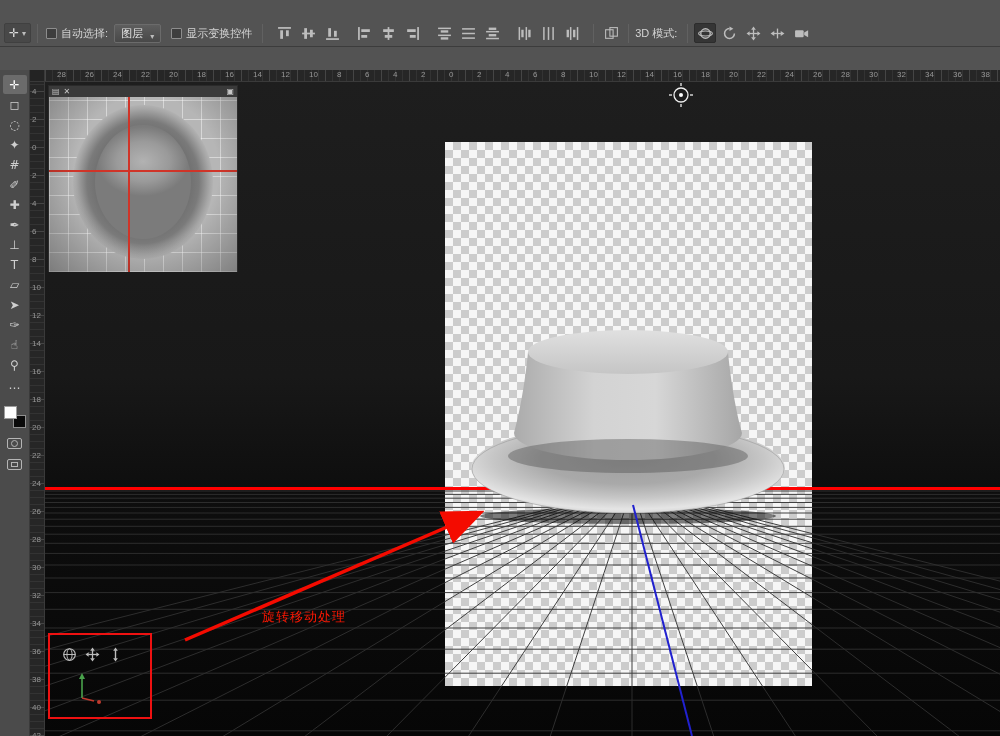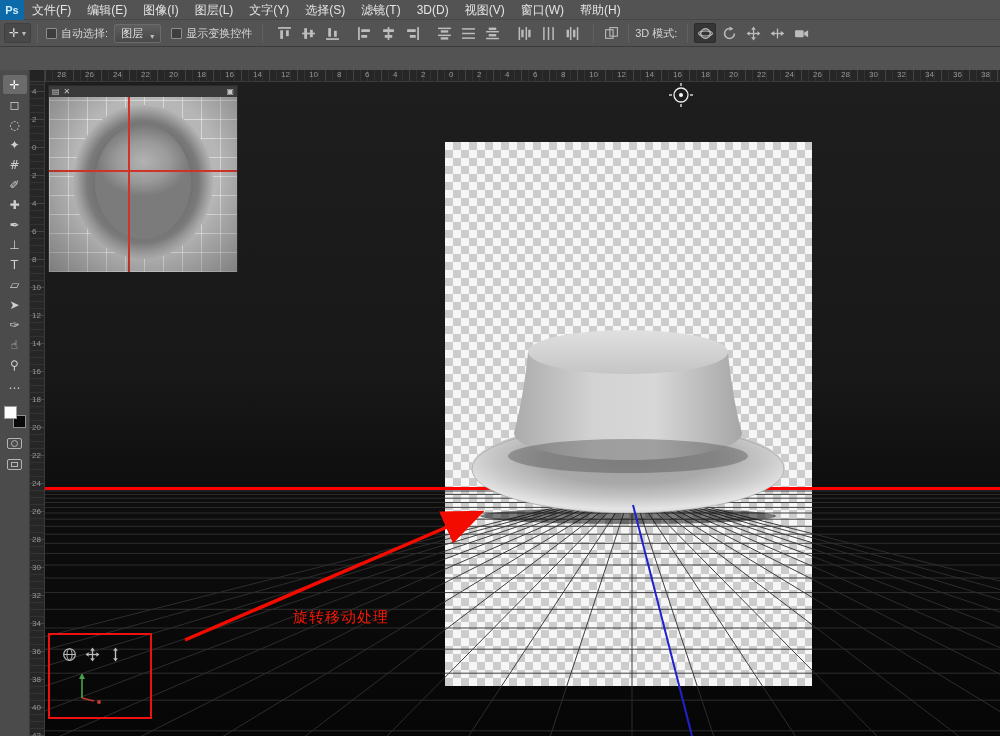--- a/index.html
+++ b/index.html
@@ -67,21 +67,21 @@
   
   #viewport{position:absolute;left:45px;top:12px;width:955px;height:654px;overflow:hidden;
     background:linear-gradient(#1e1e1e 0%,#181818 45%,#0e0e0e 62%,#060606 100%)}
   .layer{position:absolute;left:0;top:0}
   #checker{position:absolute;left:400px;top:60px;width:367px;height:544px;background-color:#f6f6f6;
     background-image:linear-gradient(45deg,#cccccc 25%,transparent 25%,transparent 75%,#cccccc 75%),
                      linear-gradient(45deg,#cccccc 25%,transparent 25%,transparent 75%,#cccccc 75%);
     background-size:16px 16px;background-position:0 0,8px 8px}
   #grid-checker{position:absolute;left:400px;top:60px}
   #horizon{position:absolute;left:0;top:405px;width:955px;height:3px;background:#ff0000}
-  #annotation{position:absolute;left:248px;top:526px;font-size:15px;letter-spacing:1px;color:#fb1703;white-space:nowrap}
+  #annotation{position:absolute;left:217px;top:526px;font-size:13px;letter-spacing:1px;color:#fb1703;white-space:nowrap}
   #widget-box{position:absolute;left:3px;top:551px;width:104px;height:86px;border:2px solid #ee1111}
   #widget-icons{display:flex;gap:8px;margin:12px 0 0 12px}
 
   
   #pip{position:absolute;left:3px;top:3px;width:190px;height:187px;border:1px solid #2a2a2a;background:#3a3a3a}
   #pip-header{height:11px;background:#3a3a3a;display:flex;align-items:center;justify-content:space-between;
     padding:0 3px;font-size:8px;color:#c7c7c7}
   #pip-header .hgrp{display:flex;gap:4px}
   #pip-body{position:relative;width:188px;height:175px;background:#b6b6b6;overflow:hidden}
   #pip-grid{position:absolute;inset:0;
@@ -94,36 +94,20 @@
   #pip-cross-h{position:absolute;left:0;top:73px;width:188px;height:2px;background:#d03428}
   #pip-cross-v{position:absolute;left:79px;top:0;width:2px;height:175px;background:#d03428}
   #pip-vignette{position:absolute;inset:0;
     background:radial-gradient(ellipse at 52% 42%,rgba(0,0,0,0) 52%,rgba(35,35,35,.4) 100%)}
 </style>
 </head>
 <body>
 
 <div id="app">
 
-  <div id="menubar">
-    <div id="ps-logo">Ps</div>
-    <div id="menu-items" style="display:flex">
-        <span class="menu-item">文件(F)</span>
-        <span class="menu-item">编辑(E)</span>
-        <span class="menu-item">图像(I)</span>
-        <span class="menu-item">图层(L)</span>
-        <span class="menu-item">文字(Y)</span>
-        <span class="menu-item">选择(S)</span>
-        <span class="menu-item">滤镜(T)</span>
-        <span class="menu-item">3D(D)</span>
-        <span class="menu-item">视图(V)</span>
-        <span class="menu-item">窗口(W)</span>
-        <span class="menu-item">帮助(H)</span>
-      </div>
-  </div>
 
   <div id="optionsbar">
     <div class="tool-preset">
       <span class="glyph">✛</span>
       <span class="caret">▾</span>
     </div>
     <div class="opt-sep"></div>
     <span class="checkbox"></span>
     <span class="opt-label">自动选择:</span>
     <div class="select">

